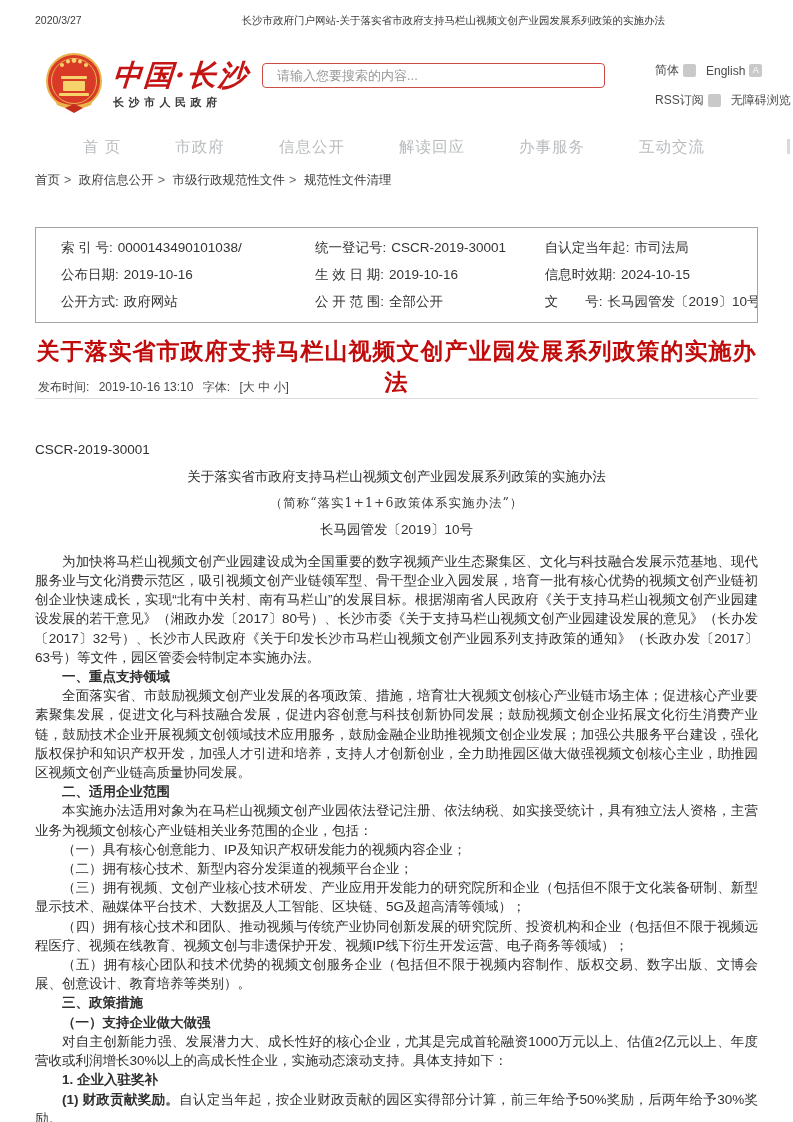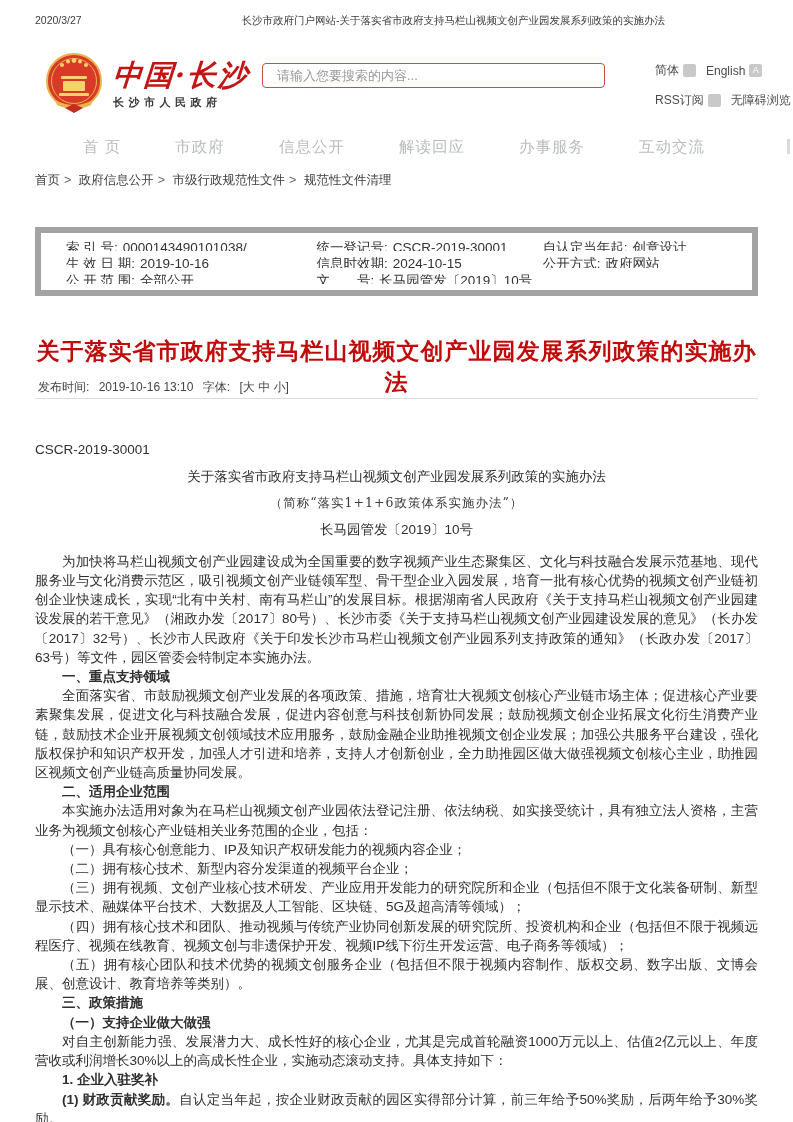--- a/index.html
+++ b/index.html
@@ -28,21 +28,21 @@
   .qicon { display:inline-flex; align-items:center; justify-content:center; width:13px; height:13px; margin:0 10px 0 4px; background:#c9c9c9; border-radius:2px; color:#fff; font-size:9px; line-height:13px; flex:0 0 auto; }
   
   .nav { position:absolute; top:130px; left:35px; right:0; height:34px; display:flex; align-items:center; justify-content:space-between; padding:0 88px 0 48px; }
   .nav-item { color:#b9bcbe; font-size:15.5px; letter-spacing:1px; cursor:pointer; white-space:nowrap; }
   .nav-cut { position:absolute; right:3px; top:9px; width:3px; height:15px; background:#dadada; }
   
   .breadcrumb { position:absolute; top:172px; left:35px; font-size:12.5px; color:#404040; }
   .breadcrumb span { margin-right:4px; }
   .bc-sep { color:#666; margin-right:4px; }
   
-  .info-box { position:absolute; top:227px; left:35px; width:723px; height:69px; border:6px solid #a3a3a3;
+  .info-box { position:absolute; top:227px; left:35px; width:723px; height:96px; border:1px solid #a3a3a3;
     display:grid; grid-template-columns:36.5% 33% 30.5%; align-content:space-evenly; padding:6px 0 6px 25px; row-gap:4px; }
   .info-cell { font-size:13.5px; color:#333; white-space:nowrap; overflow:hidden; }
   .info-label { color:#333; }
   .info-value { color:#333; margin-left:5px; }
   
   .article-title { position:absolute; top:336px; left:35px; width:723px; text-align:center; color:#c10b0b; font-size:23px; font-weight:bold; letter-spacing:1px; }
   .article-meta { position:absolute; top:379px; left:35px; width:723px; text-align:left; font-size:12px; color:#454545; }
   .article-meta span { margin:0 3px; }
   .font-sizes { cursor:pointer; }
   .rule { position:absolute; top:398px; left:35px; width:723px; border-top:1px solid #dcdcdc; }
@@ -125,21 +125,22 @@
   <div class="breadcrumb">
     <span>首页</span><span class="bc-sep">&gt;</span>
     <span>政府信息公开</span><span class="bc-sep">&gt;</span>
     <span>市级行政规范性文件</span><span class="bc-sep">&gt;</span>
     <span>规范性文件清理</span>
   </div>
 
   <div class="info-box">
     <div class="info-cell"><span class="info-label">索 引 号:</span><span class="info-value">0000143490101038/</span></div>
     <div class="info-cell"><span class="info-label">统一登记号:</span><span class="info-value">CSCR-2019-30001</span></div>
-    <div class="info-cell"><span class="info-label">自认定当年起:</span><span class="info-value">创意设计</span></div>
+    <div class="info-cell"><span class="info-label">自认定当年起:</span><span class="info-value">市司法局</span></div>
+    <div class="info-cell"><span class="info-label">公布日期:</span><span class="info-value">2019-10-16</span></div>
     <div class="info-cell"><span class="info-label">生 效 日 期:</span><span class="info-value">2019-10-16</span></div>
     <div class="info-cell"><span class="info-label">信息时效期:</span><span class="info-value">2024-10-15</span></div>
     <div class="info-cell"><span class="info-label">公开方式:</span><span class="info-value">政府网站</span></div>
     <div class="info-cell"><span class="info-label">公 开 范 围:</span><span class="info-value">全部公开</span></div>
     <div class="info-cell"><span class="info-label">文　　号:</span><span class="info-value">长马园管发〔2019〕10号</span></div>
   </div>
 
   <h1 class="article-title">关于落实省市政府支持马栏山视频文创产业园发展系列政策的实施办法</h1>
   <div class="article-meta">
     <span>发布时间:</span>

